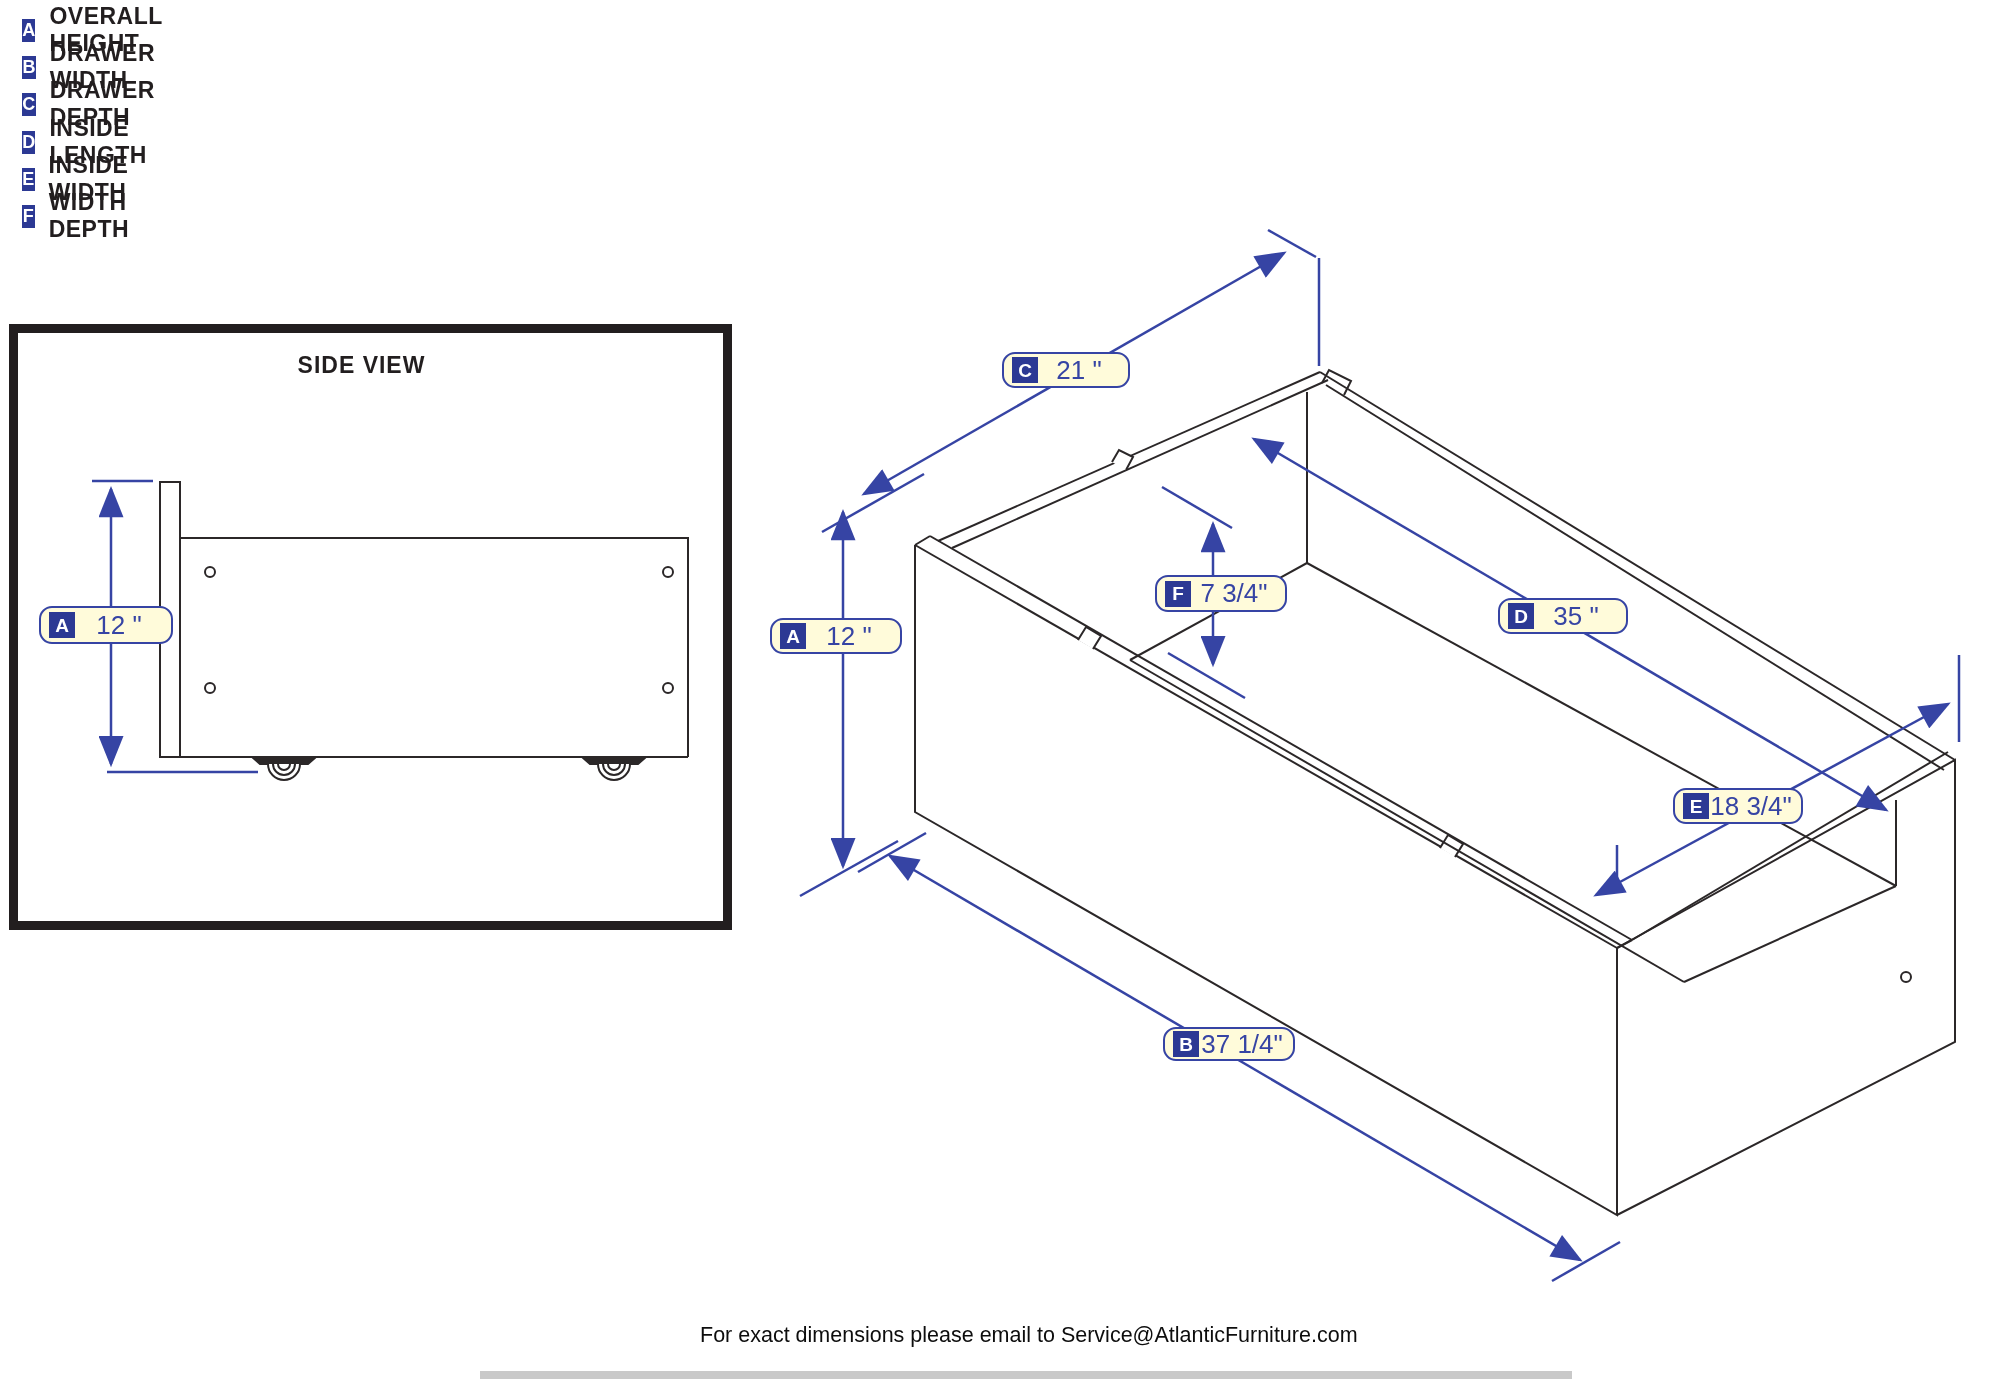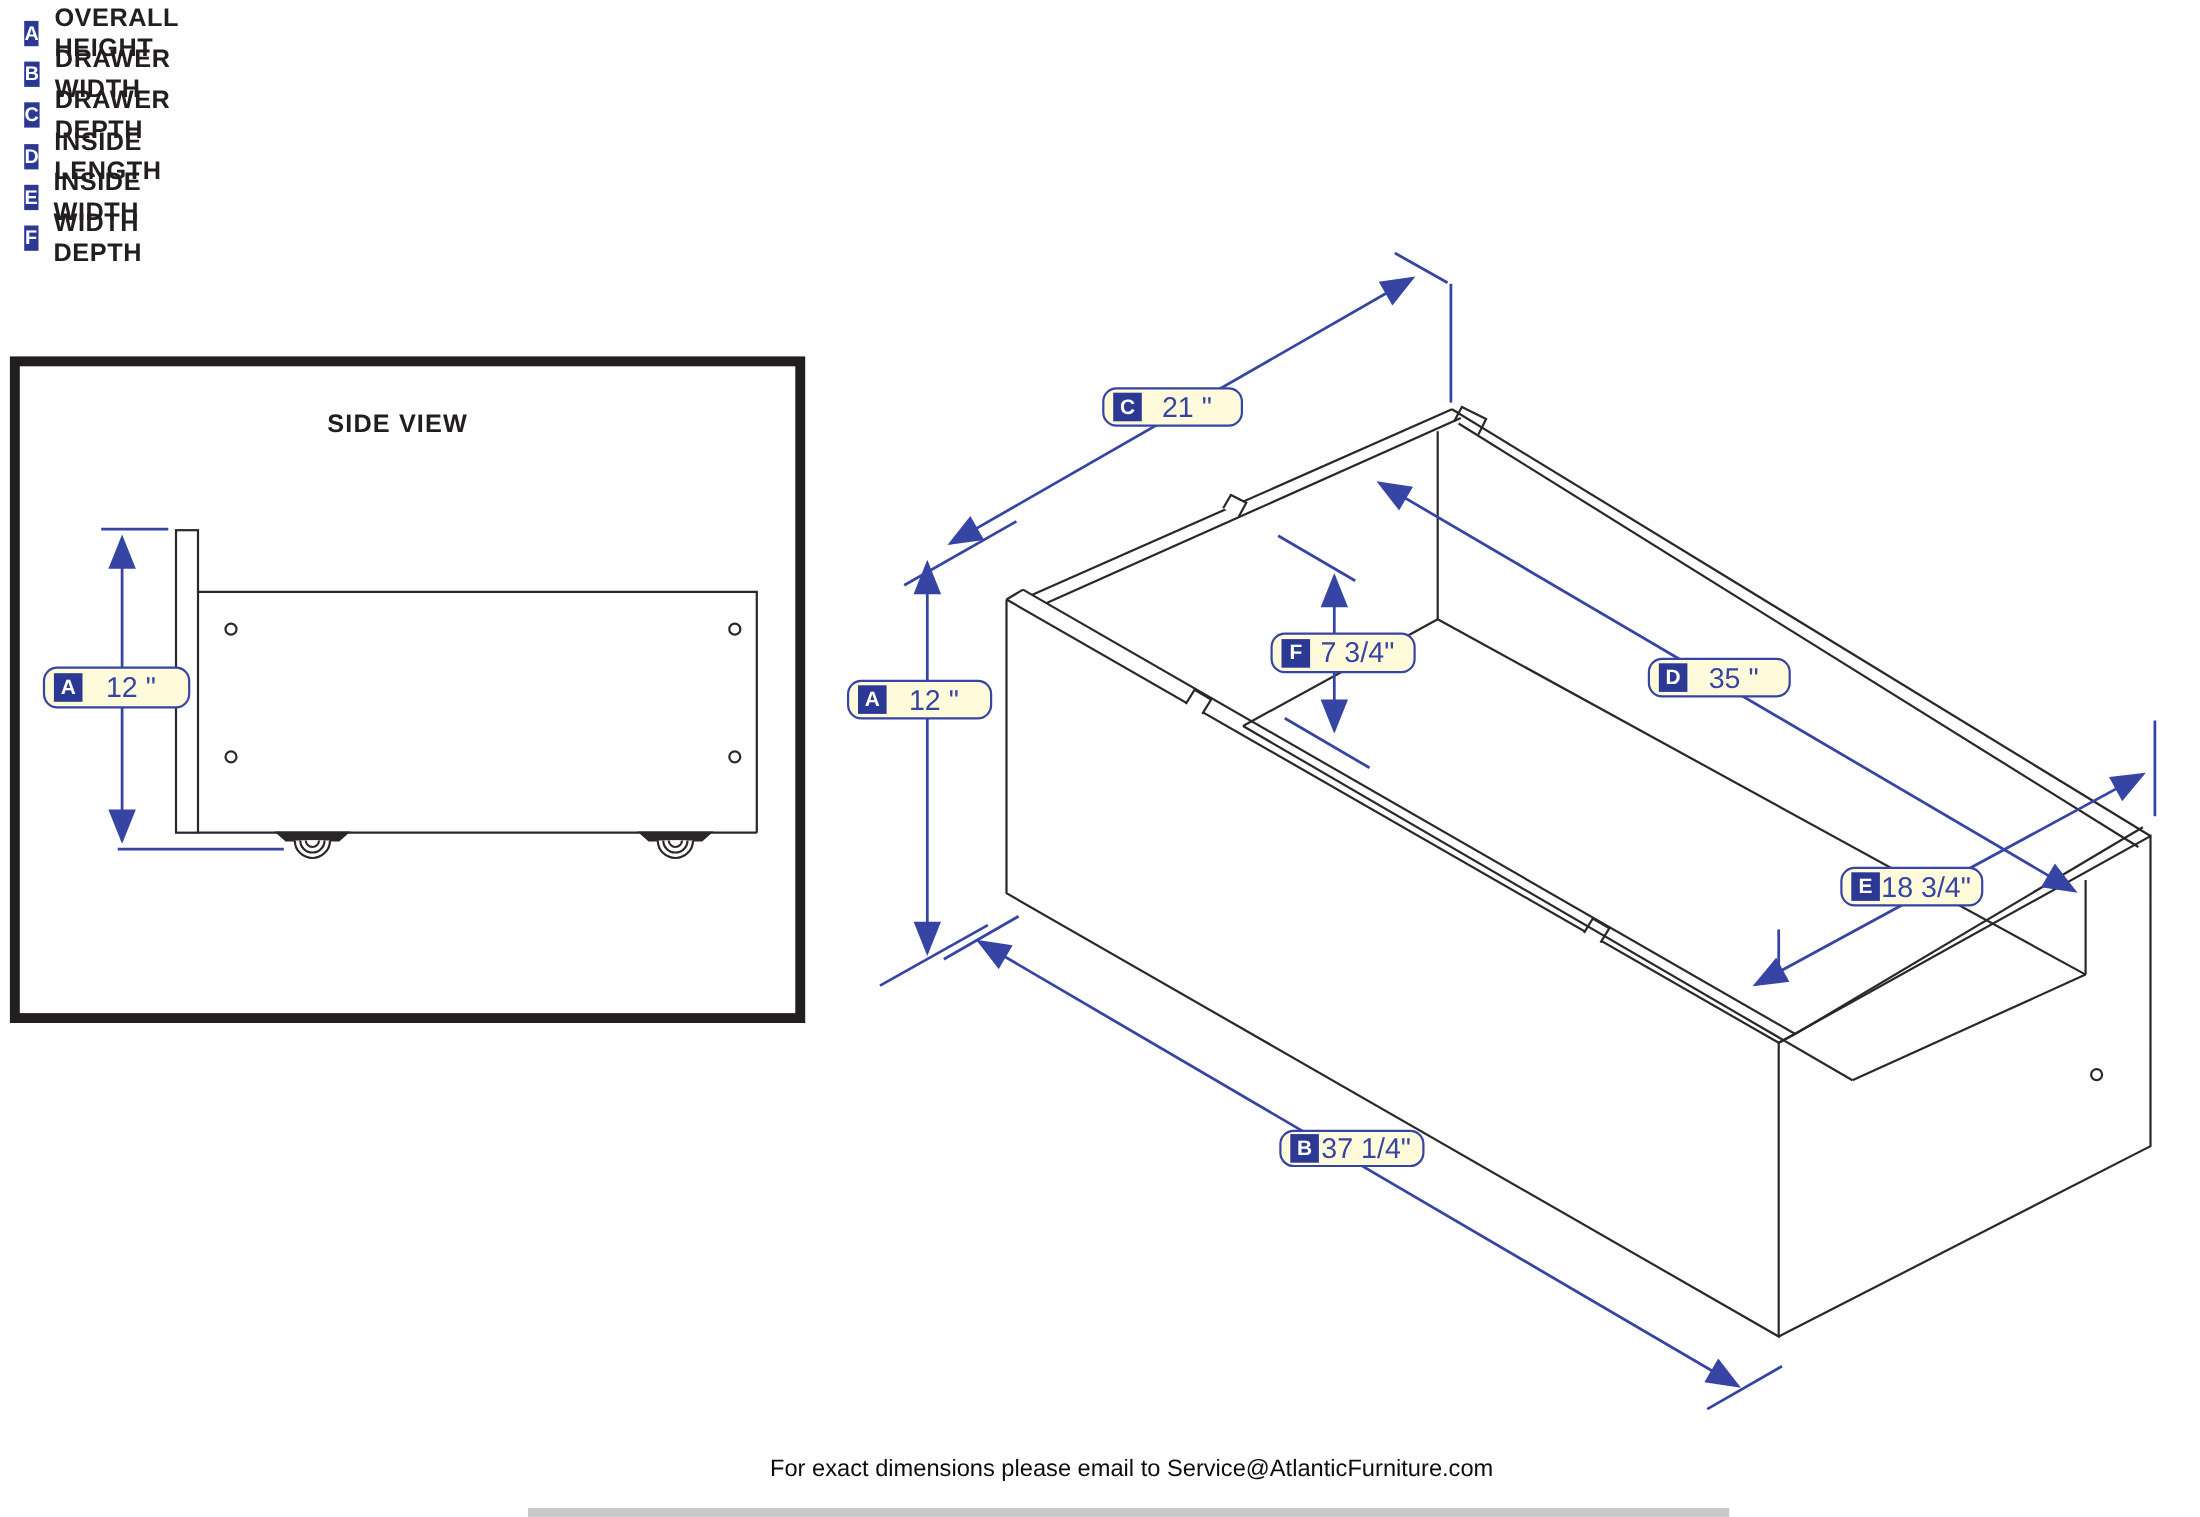--- a/index.html
+++ b/index.html
@@ -11,21 +11,21 @@
   .badge{display:inline-flex;align-items:center;justify-content:center;
          width:23px;height:23px;background:var(--navy);color:#fff;
          font-weight:bold;font-size:18px;line-height:1;}
   .legend-row .lbl{margin-left:14px;font-weight:bold;font-size:23px;color:#221e1f;letter-spacing:.5px;}
   
   .title{position:absolute;left:1180px;top:44px;width:760px;text-align:center;
          font-size:37px;font-weight:bold;color:#221e1f;letter-spacing:.5px;}
   
   .sv-box{position:absolute;left:9px;top:324px;width:705px;height:588px;border:9px solid #221e1f;}
   .sv-title{position:absolute;left:9px;top:352px;width:705px;text-align:center;
-            font-size:23px;font-weight:bold;color:#221e1f;letter-spacing:1px;margin-top:20px;}
+            font-size:23px;font-weight:bold;color:#221e1f;letter-spacing:1px;}
   
   .pill{position:absolute;background:var(--cream);border:2px solid var(--dim);
         border-radius:13px;display:flex;align-items:center;box-sizing:border-box;padding:0 8px;}
   .pill .badge{width:26px;height:26px;font-size:19px;flex:0 0 auto;}
   .pill .val{flex:1;text-align:center;color:var(--dim);font-size:26px;white-space:nowrap;}
   svg{position:absolute;left:0;top:0;}
   .note{position:absolute;left:612px;top:1320px;font-size:21.5px;color:#0d0d0d;line-height:31px;}
   .note .l2{margin-left:88px;}
   .graybar{position:absolute;left:480px;top:1371px;width:1092px;height:8px;background:#c9c9c9;}
 </style>

